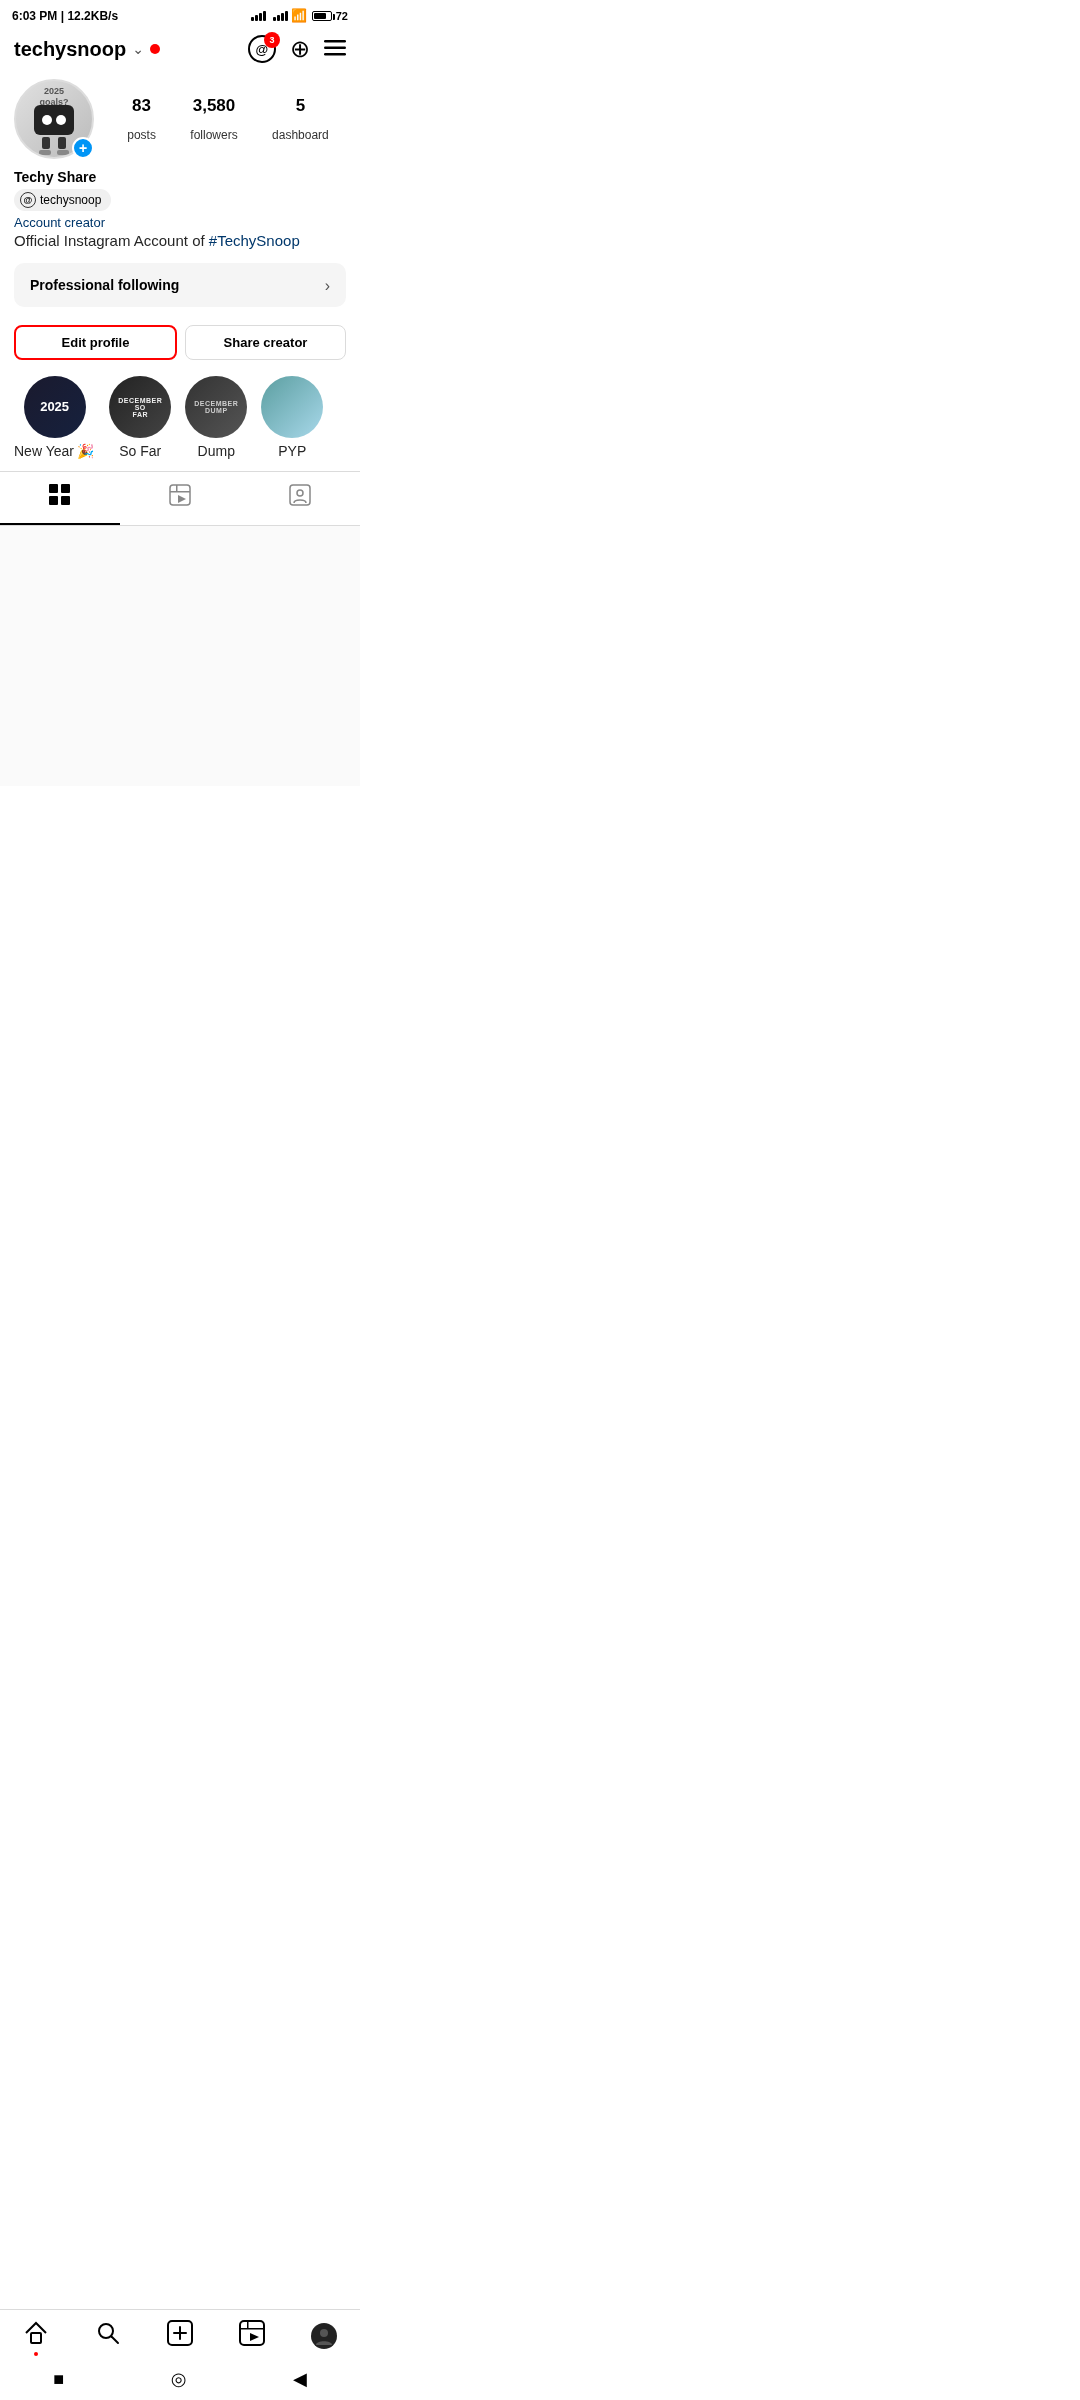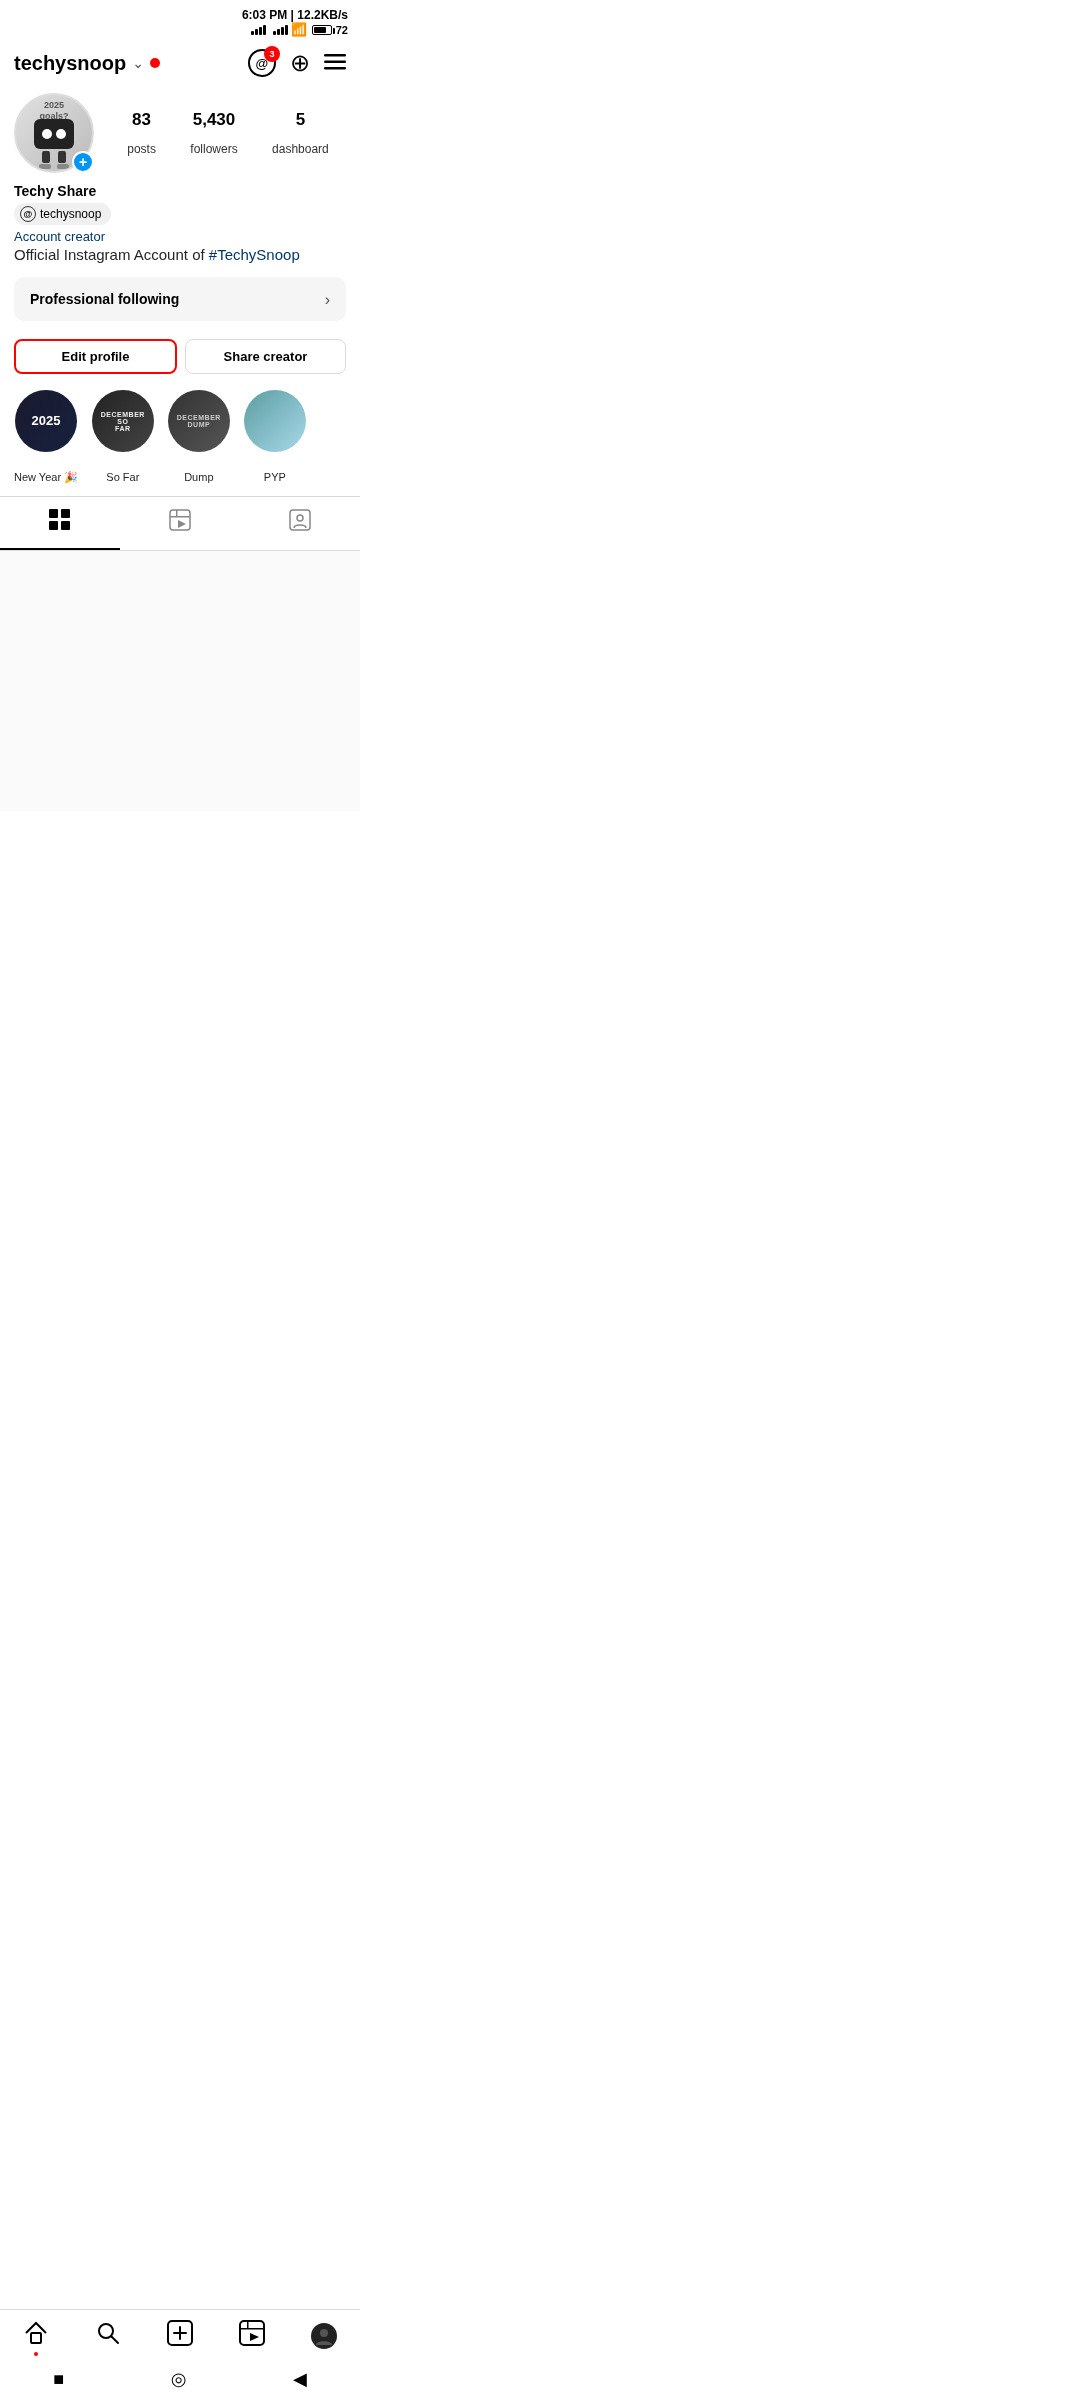--- a/index.html
+++ b/index.html
@@ -11,25 +11,24 @@
       font-family: -apple-system, BlinkMacSystemFont, 'Segoe UI', sans-serif;
       font-size: 14px;
       color: #000;
       overflow-x: hidden;
     }
 
     
     .status-bar {
       display: flex;
       justify-content: space-between;
-      align-items: flex-end;
+      align-items: center;
       padding: 8px 12px 4px;
       font-size: 11px;
       font-weight: 600;
-      flex-direction: column;
     }
     .status-time { font-size: 12px; font-weight: 700; }
     .status-icons { display: flex; align-items: center; gap: 4px; font-size: 11px; }
     .battery-icon {
       display: inline-block;
       width: 20px; height: 10px;
       border: 1.5px solid #000;
       border-radius: 2px;
       position: relative;
     }
@@ -246,21 +245,21 @@
       background: #ccc;
       overflow: hidden;
     }
     .hl-new-year { background: linear-gradient(135deg, #1a1a2e, #16213e); display:flex;align-items:center;justify-content:center; }
     .hl-new-year-text { color:#fff; font-size:13px; font-weight:700; text-align:center; line-height:1.2; }
     .hl-so-far { background: linear-gradient(135deg, #222, #444); display:flex;align-items:center;justify-content:center; }
     .hl-so-far-inner { color:#eee; font-size:7px; font-weight:700; text-align:center; letter-spacing:0.5px; }
     .hl-dump { background: linear-gradient(135deg, #333, #555); display:flex;align-items:center;justify-content:center; }
     .hl-dump-inner { color:#ccc; font-size:7px; font-weight:700; text-align:center; letter-spacing:0.5px; }
     .hl-pyp { background: linear-gradient(135deg, #5b9ea0, #a8d8ea); }
-    .highlight-label { font-size: 11px; color: #262626; text-align: center; margin-top: 14px; }
+    .highlight-label { font-size: 14px; color: #262626; text-align: center; }
 
     
     .tab-bar {
       display: flex;
       border-top: 1px solid #dbdbdb;
       border-bottom: 1px solid #dbdbdb;
       margin-top: 4px;
     }
     .tab-item {
       flex: 1;
@@ -413,21 +412,21 @@
       </div>
       <div class="add-btn">+</div>
     </div>
 
     <div class="stats-wrap">
       <div class="stat-item">
         <span class="stat-num">83</span>
         <span class="stat-label">posts</span>
       </div>
       <div class="stat-item">
-        <span class="stat-num">5,430</span>
+        <span class="stat-num">3,580</span>
         <span class="stat-label">followers</span>
       </div>
       <div class="stat-item">
         <span class="stat-num">5</span>
         <span class="stat-label">dashboard</span>
       </div>
     </div>
   </div>
 
   

